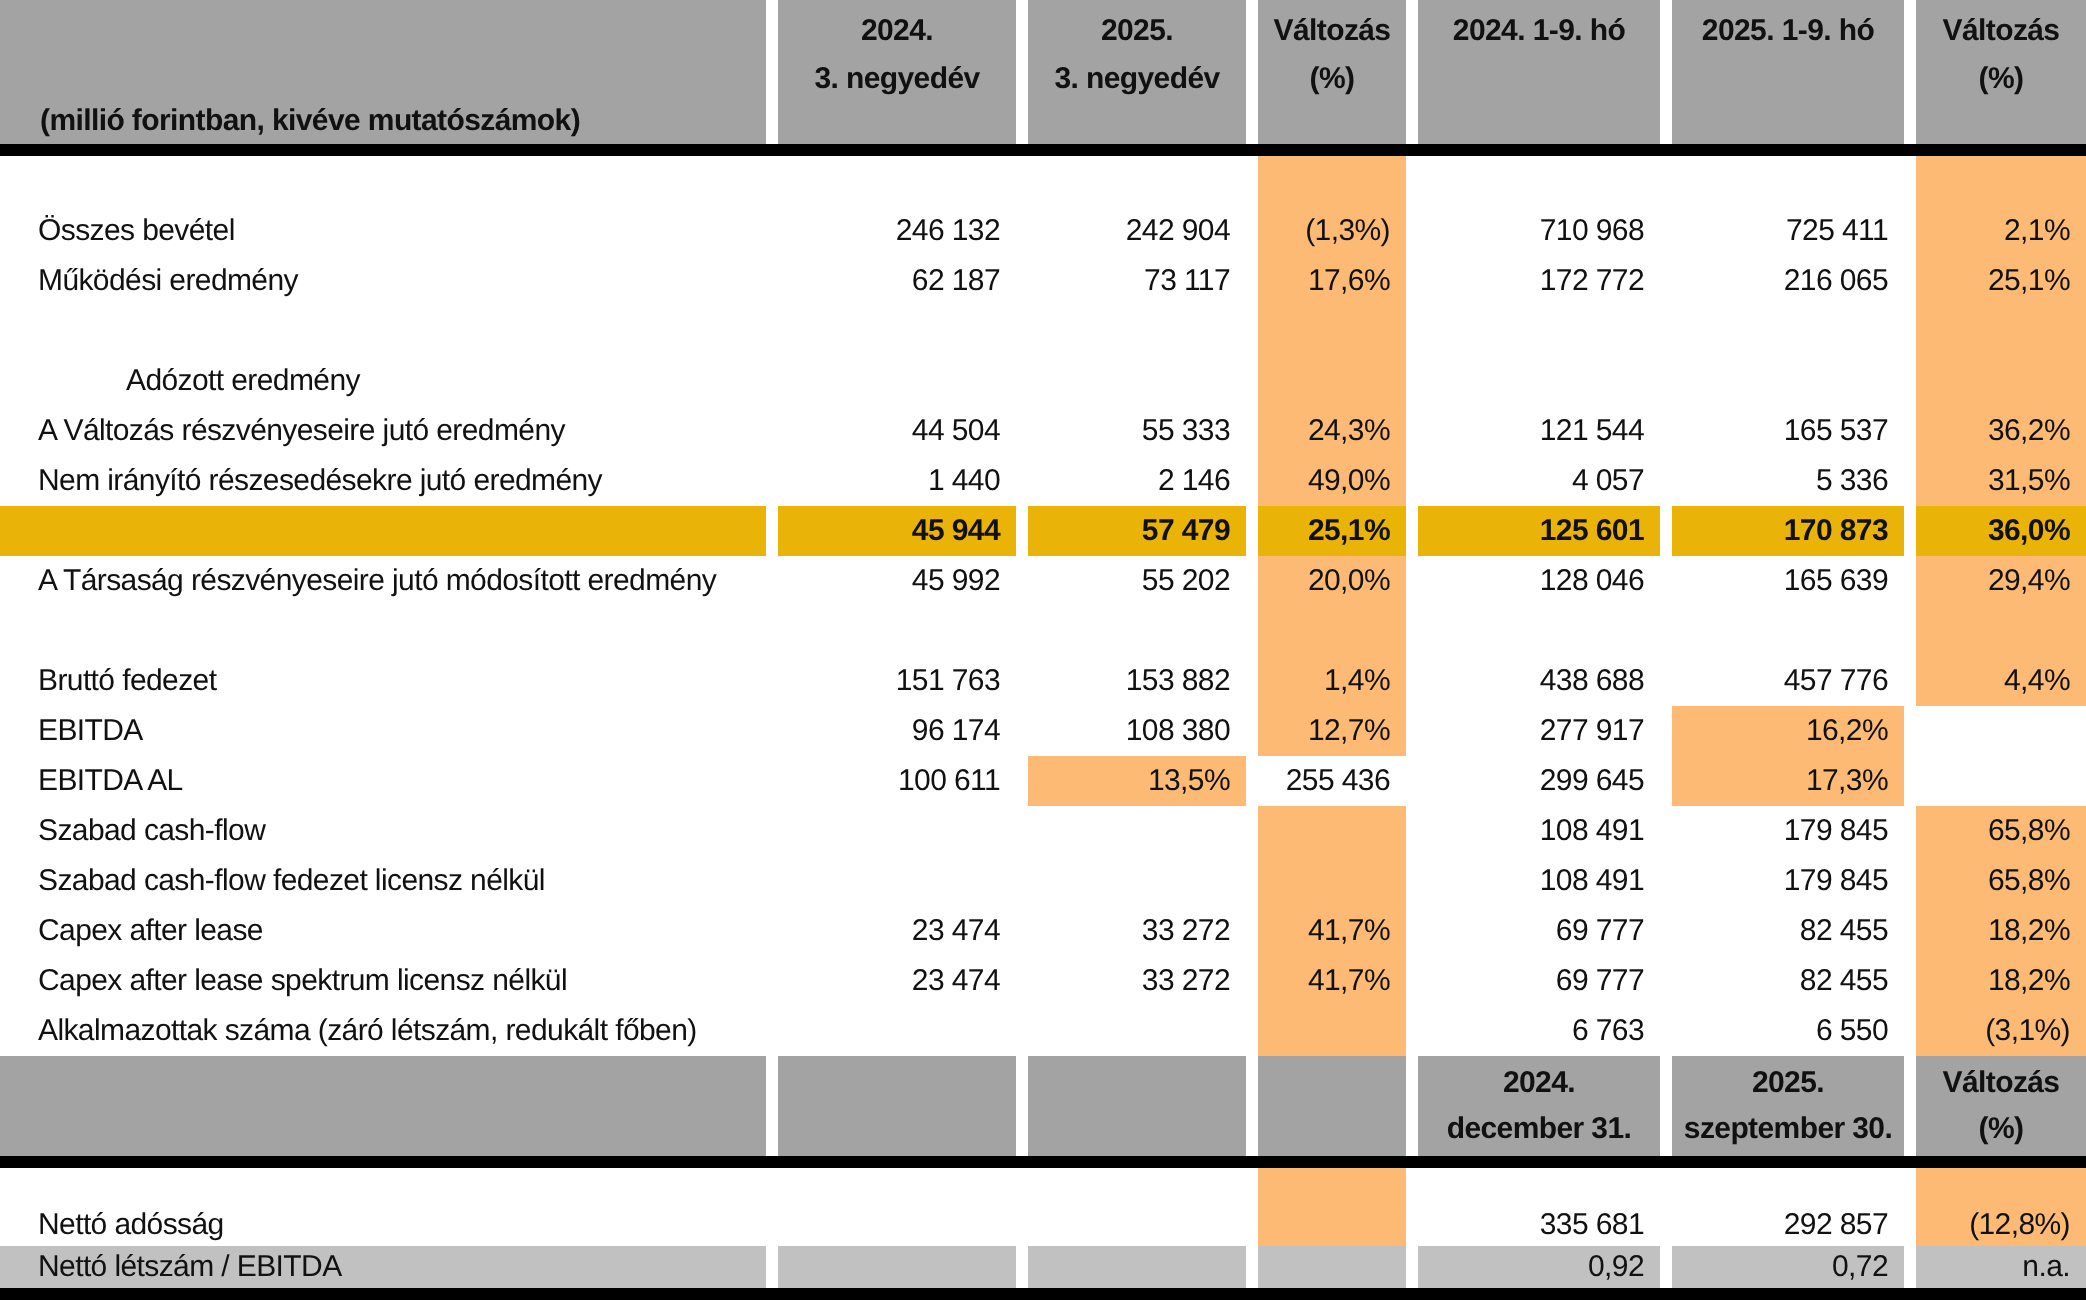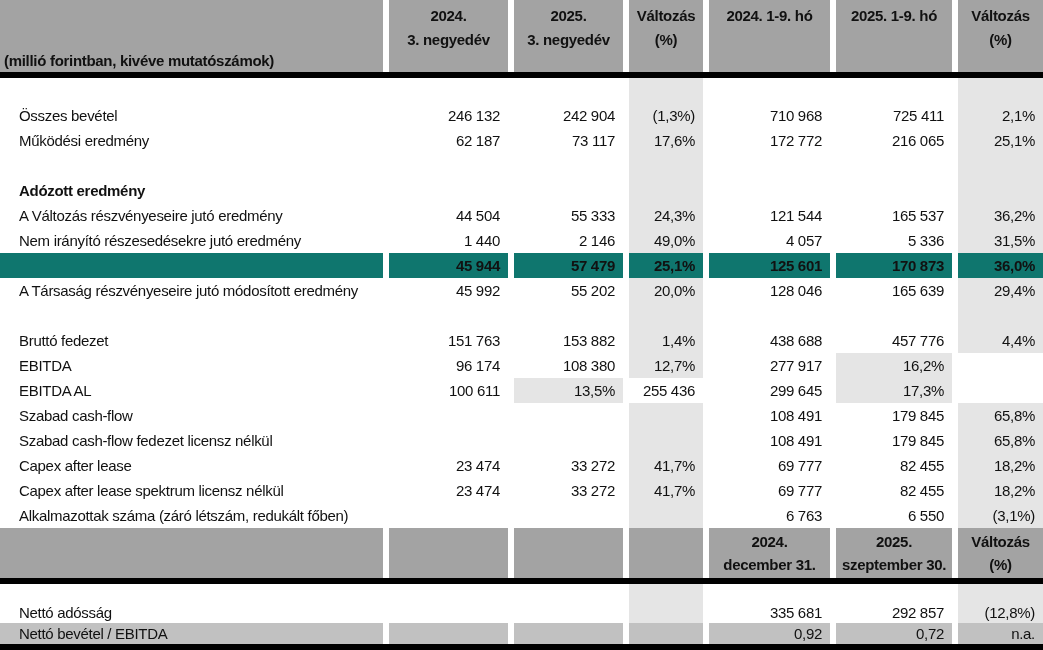--- a/index.html
+++ b/index.html
@@ -11,30 +11,30 @@
   .row { display:grid; grid-template-columns:383px 125px 115px 80px 127px 122px 91px; }
   .cell { box-sizing:border-box; overflow:hidden; white-space:nowrap; font-size:15px; }
   .cell.gapL { border-left:6px solid #ffffff; }
   .cell.num { text-align:right; padding-right:8px; }
   .cell.lbl { padding-left:19px; }
 
   
   .h1 { height:72px; }
   .h1 .cell { background:#a3a3a3; font-weight:bold; }
   .h1 .colhead { text-align:center; padding-top:4px; line-height:24px; }
-  .h1 .notecell { display:flex; align-items:flex-end; padding:0 0 3px 4px; }
+  .h1 .notecell { display:flex; align-items:flex-end; padding:0 0 3px 20px; }
 
   
   .bar { height:6px; background:#000000; }
 
   
   .r25 { height:25px; line-height:25px; }
-  .stripe { background:#e5e5e5; }
-  .trow .cell { background:#0f766e; font-weight:bold; }
-  .section-lbl { font-weight:bold; }
+  .stripe { background:#fdba74; }
+  .trow .cell { background:#eab308; font-weight:bold; }
+  .section-lbl { font-weight:normal;margin-left:44px; }
 
   
   .h2 { height:50px; }
   .h2 .cell { background:#a3a3a3; font-weight:bold; }
   .h2 .colhead { text-align:center; padding-top:2px; line-height:23px; }
 
   
   .r18 { height:18px; line-height:18px; }
   .r21 { height:21px; line-height:21px; }
   .grow .cell { background:#c1c1c1; }
@@ -271,21 +271,21 @@
       <div class="row r21">
         <div class="cell lbl">Nettó adósság</div>
         <div class="cell num gapL"></div>
         <div class="cell num gapL"></div>
         <div class="cell num gapL stripe"></div>
         <div class="cell num gapL">335 681</div>
         <div class="cell num gapL">292 857</div>
         <div class="cell num gapL stripe">(12,8%)</div>
       </div>
       <div class="row r21 grow">
-        <div class="cell lbl">Nettó bevétel / EBITDA</div>
+        <div class="cell lbl">Nettó létszám / EBITDA</div>
         <div class="cell num gapL"></div>
         <div class="cell num gapL"></div>
         <div class="cell num gapL"></div>
         <div class="cell num gapL">0,92</div>
         <div class="cell num gapL">0,72</div>
         <div class="cell num gapL">n.a.</div>
       </div>
     </div>
 
   <div class="bar"></div>

